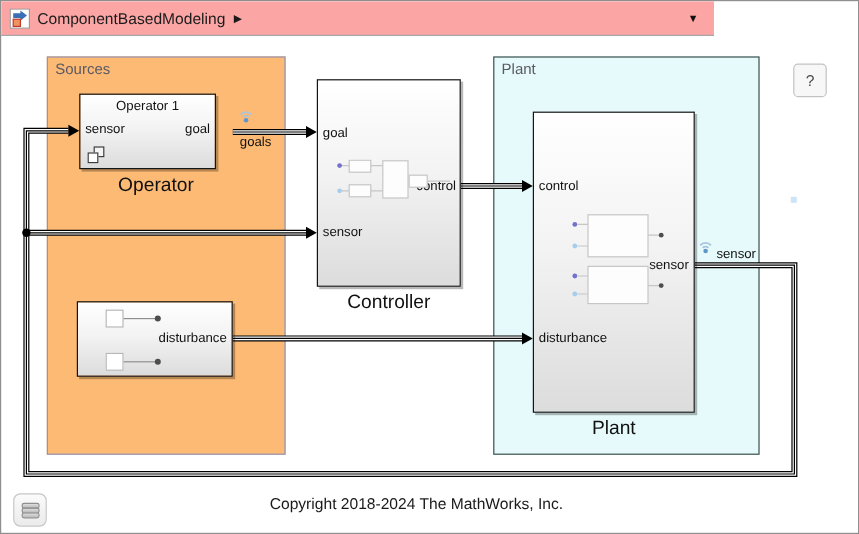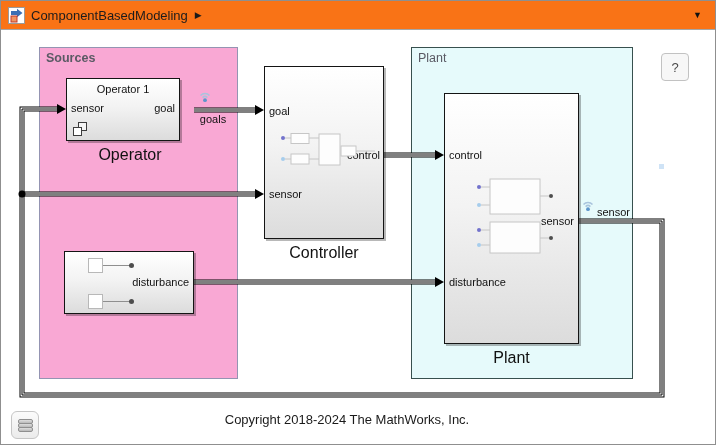--- a/index.html
+++ b/index.html
@@ -6,40 +6,40 @@
   html,body { background:#ffffff; }
   body { font-family:"Liberation Sans","DejaVu Sans",sans-serif; }
 
   .window {
     position:relative; width:716px; height:445px;
     background:#ffffff; border:1px solid #8f8f8f; overflow:hidden;
   }
 
   
   .topbar {
-    position:absolute; left:0; top:0; width:714px; height:29px;
-    background:#f97316; border-bottom:1px solid #a6a6a6;
+    position:absolute; left:0; top:0; width:594px; height:29px;
+    background:#fca5a5; border-bottom:1px solid #a6a6a6;
     display:flex; align-items:center; z-index:10;
   }
   .model-icon { margin-left:7px; width:17px; height:17px; flex:0 0 auto; }
   .crumb-name { margin-left:6px; font-size:13px; color:#1c1c1c; cursor:default; }
   .crumb-arrow { margin-left:7px; font-size:9px; color:#1a1a1a; }
   .bar-spacer { flex:1; }
   .dropdown-arrow { margin-right:13px; font-size:9px; color:#111; }
 
   
   .area {
     position:absolute; z-index:1;
   }
   .area-label {
     font-size:12.5px; color:#5a5a64; padding:3px 0 0 6px;
   }
   .sources-area {
     left:38px; top:46px; width:199px; height:332px;
-    background:#f9a8d4; border:1px solid #9494b2;font-weight:bold;
+    background:#fdba74; border:1px solid #9494b2;
   }
   .plant-area {
     left:410px; top:46px; width:222px; height:332px;
     background:#e6fafb; border:1px solid #37504e;
   }
 
   .wires { position:absolute; left:0; top:0; z-index:2; }
   .bus-outer { stroke:#000; stroke-width:5; fill:none; }
   .bus-mid   { stroke:#fff; stroke-width:3; fill:none; }
   .bus-core  { stroke:#000; stroke-width:1; fill:none; }

